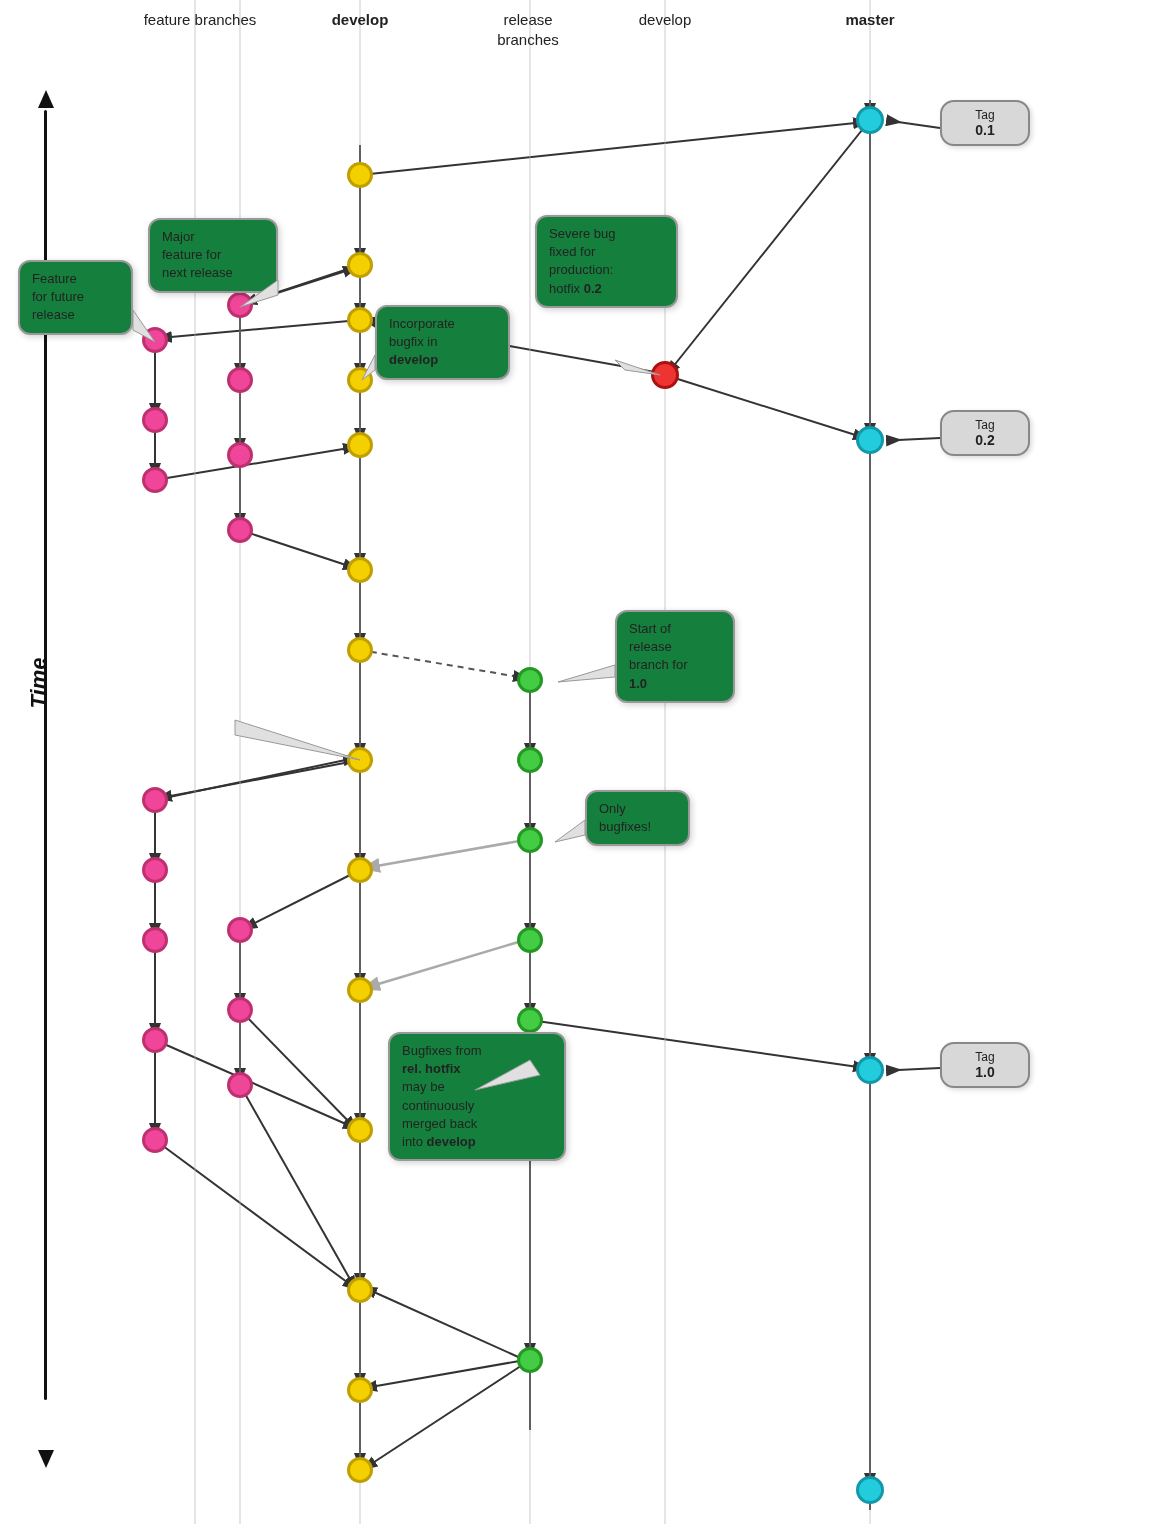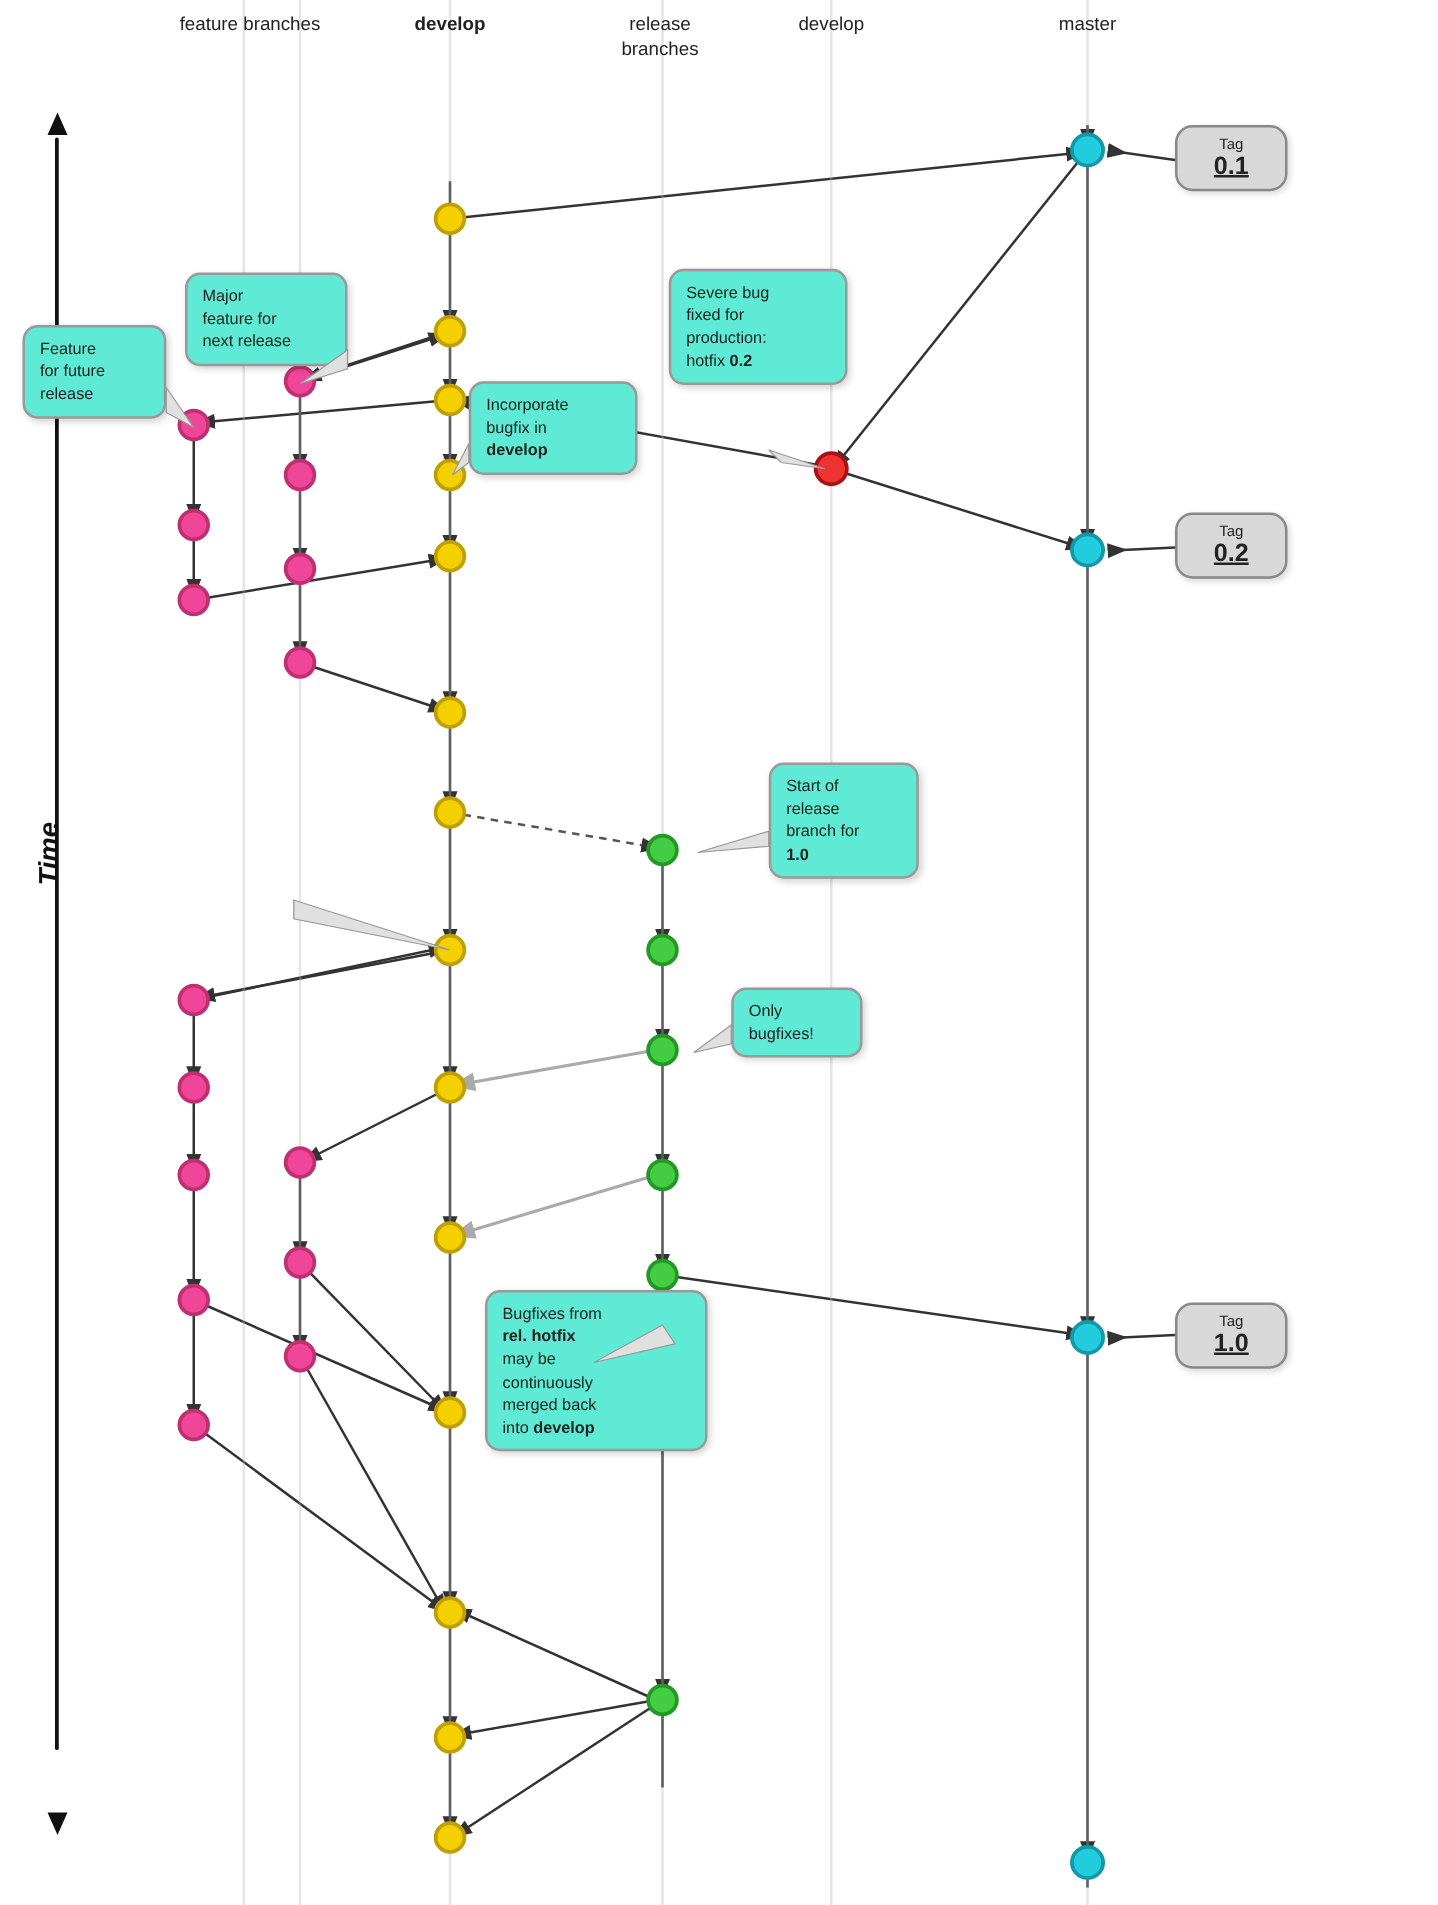--- a/index.html
+++ b/index.html
@@ -90,21 +90,21 @@
       transform: translate(-50%, -50%);
     }
     .node-pink { background: #f0469a; border-color: #c03070; }
     .node-yellow { background: #f5d000; border-color: #c0a000; }
     .node-green { background: #44cc44; border-color: #229922; }
     .node-cyan { background: #22ccdd; border-color: #1199aa; }
     .node-red { background: #ee3333; border-color: #aa1111; }
     
     .callout {
       position: absolute;
-      background: #5eead4;
+      background: #15803d;
       border: 2px solid #999;
       border-radius: 12px;
       padding: 8px 12px;
       font-size: 13px;
       line-height: 1.4;
       color: #222;
       box-shadow: 2px 2px 6px rgba(0,0,0,0.18);
     }
     .callout b { font-weight: bold; }
     .callout i { font-style: italic; }
@@ -113,21 +113,21 @@
       position: absolute;
       background: #d8d8d8;
       border: 2px solid #888;
       border-radius: 14px;
       padding: 6px 14px;
       text-align: center;
       font-size: 13px;
       color: #222;
       box-shadow: 2px 2px 5px rgba(0,0,0,0.15);
     }
-    .tag-box .tag-num { font-size: 20px; font-weight: bold; text-decoration: underline; }
+    .tag-box .tag-num { font-size: 14px; font-weight: bold; }
     
     .arrows-svg {
       position: absolute;
       top: 0; left: 0;
       width: 1150px;
       height: 1524px;
       pointer-events: none;
     }
   </style>
 </head>
@@ -248,21 +248,21 @@
   </div>
   <div class="col-label bold" style="left: 310px; width: 100px; font-weight: bold;">
     <span>develop</span>
   </div>
   <div class="col-label" style="left: 468px; width: 120px;">
     <span>release<br>branches</span>
   </div>
   <div class="col-label" style="left: 610px; width: 110px;">
     <span>develop</span>
   </div>
-  <div class="col-label bold" style="left: 820px; width: 100px; font-weight: normal; text-align: center;">
+  <div class="col-label bold" style="left: 820px; width: 100px; font-weight: bold; text-align: center;">
     <span>master</span>
   </div>
 
   <div class="time-axis">
     <div class="time-arrow-up"></div>
     <div class="time-axis-line"></div>
     <div class="time-arrow-down"></div>
     <div class="time-label">Time</div>
   </div>
 

